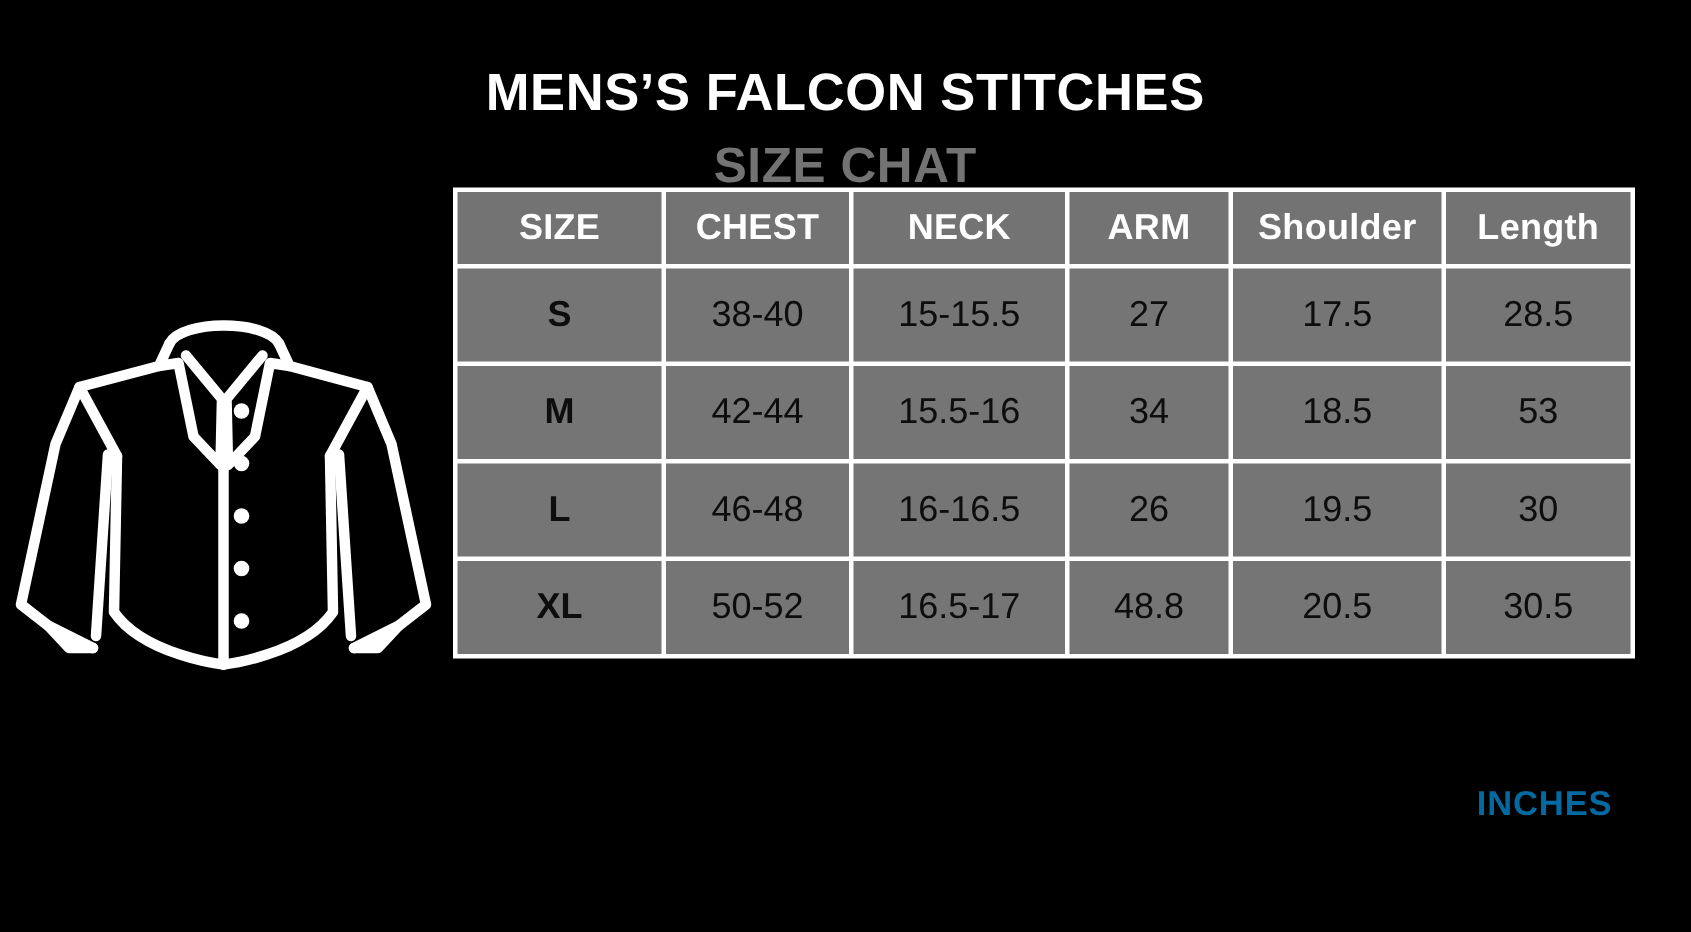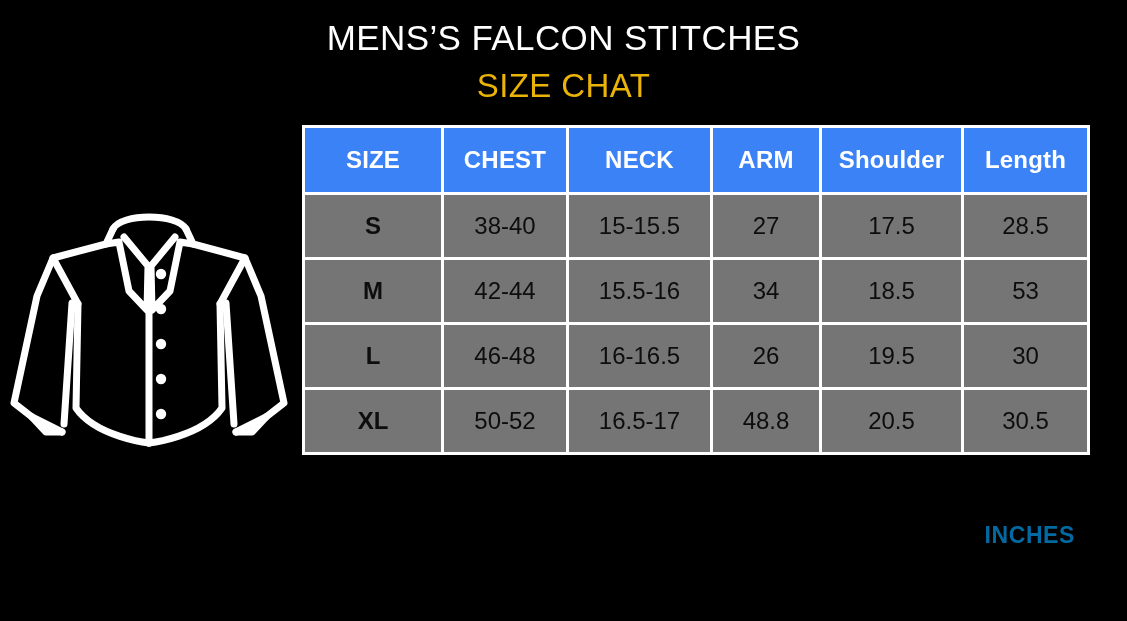--- a/index.html
+++ b/index.html
@@ -17,29 +17,30 @@
 
   
   .title-block {
     position:absolute;
     top:14px; left:0; right:0;
     text-align:center;
   }
   .title-line-1 {
     color:#ffffff;
     font-size:35px;
-    font-weight:400;
+    font-weight:700;
     letter-spacing:0.4px;
     line-height:48px;
     white-space:nowrap;
+    margin-top:24px;
   }
   .title-line-2 {
-    color:#eab308;
+    color:#737373;
     font-size:33px;
-    font-weight:400;
+    font-weight:700;
     letter-spacing:0.4px;
     line-height:48px;
     white-space:nowrap;
   }
 
   
   .shirt-wrap {
     position:absolute;
     left:4px; top:196px;
     width:290px; height:266px;
@@ -59,25 +60,25 @@
     background:#ffffff;
     table-layout:fixed;
   }
   table.size-table th,
   table.size-table td {
     text-align:center;
     vertical-align:middle;
     color:#0d0d0d;
   }
   table.size-table thead th {
-    background:#3b82f6;
+    background:#737373;
     color:#ffffff;
     font-size:24px;
     font-weight:700;
-    height:64px;
+    height:48px;
     letter-spacing:0.2px;
   }
   table.size-table tbody td {
     background:#757575;
     font-size:24px;
     font-weight:400;
     height:62px;
   }
   table.size-table tbody td.size-cell {
     font-weight:700;

